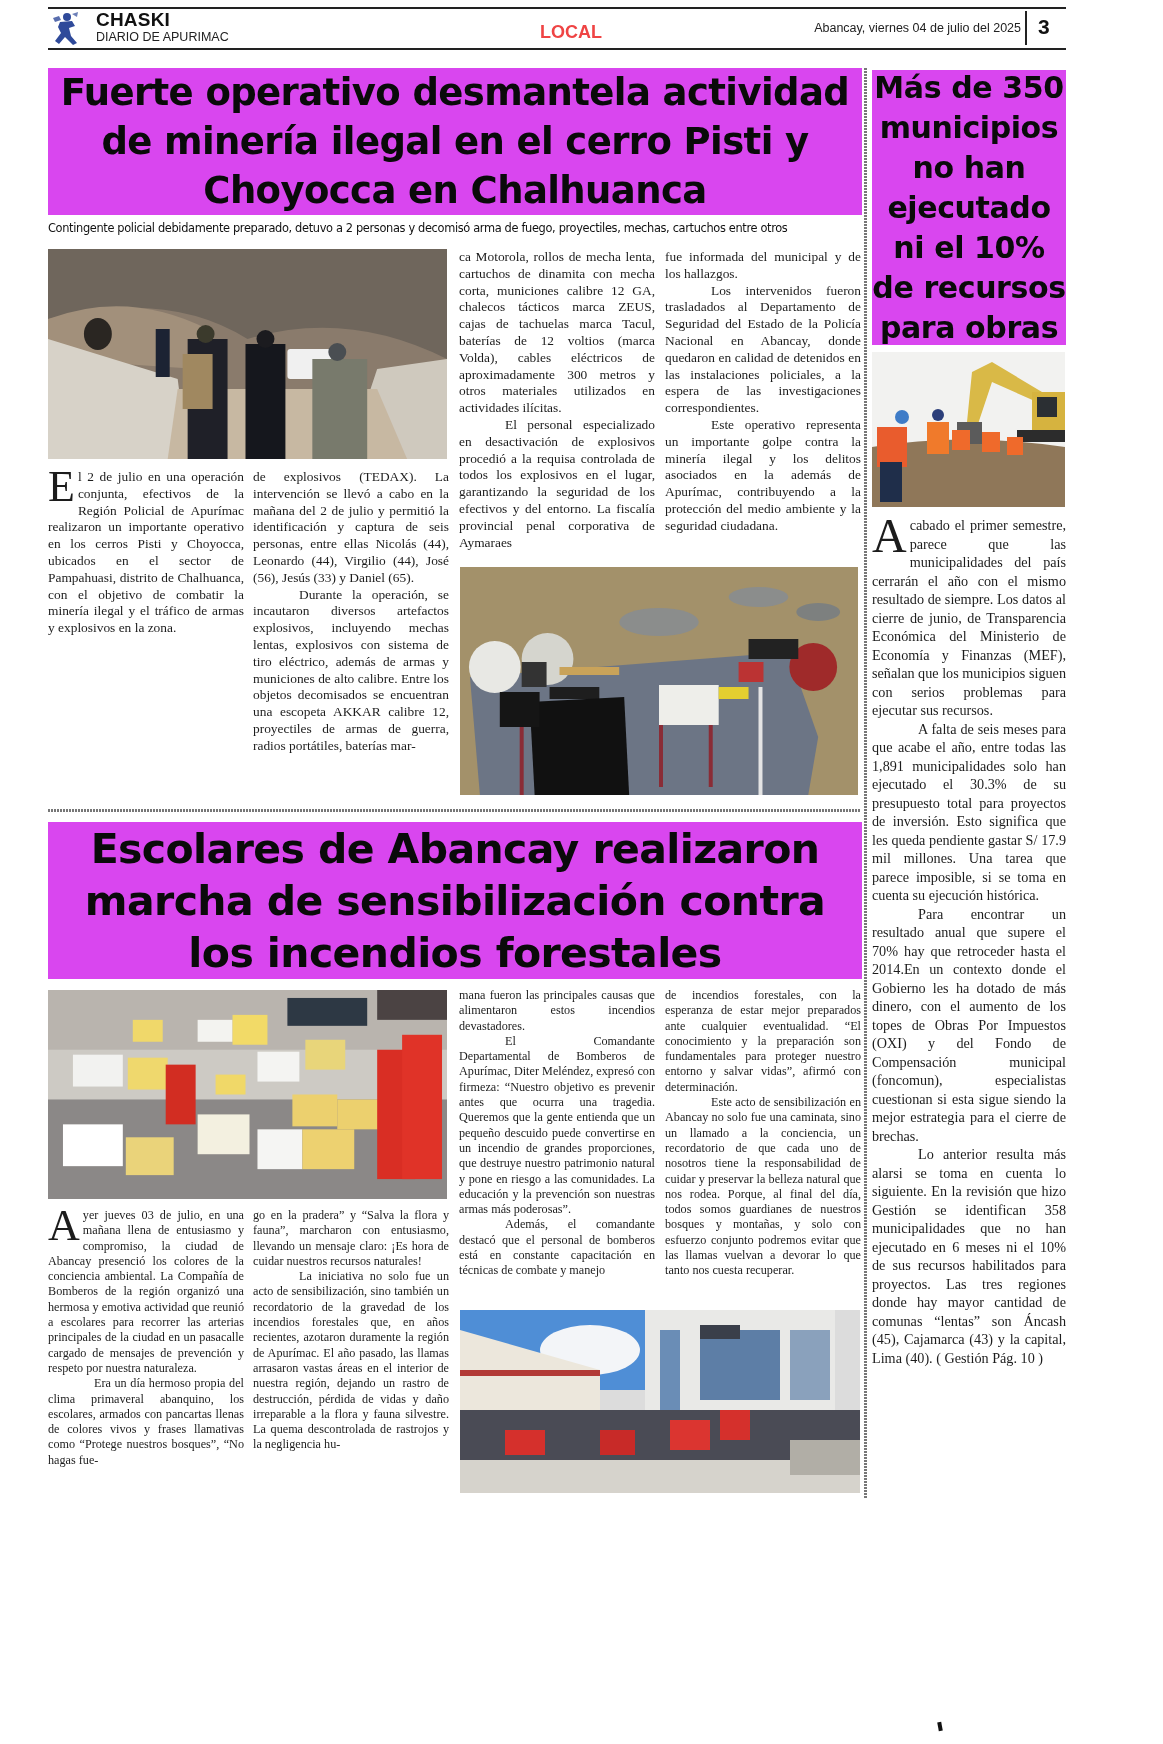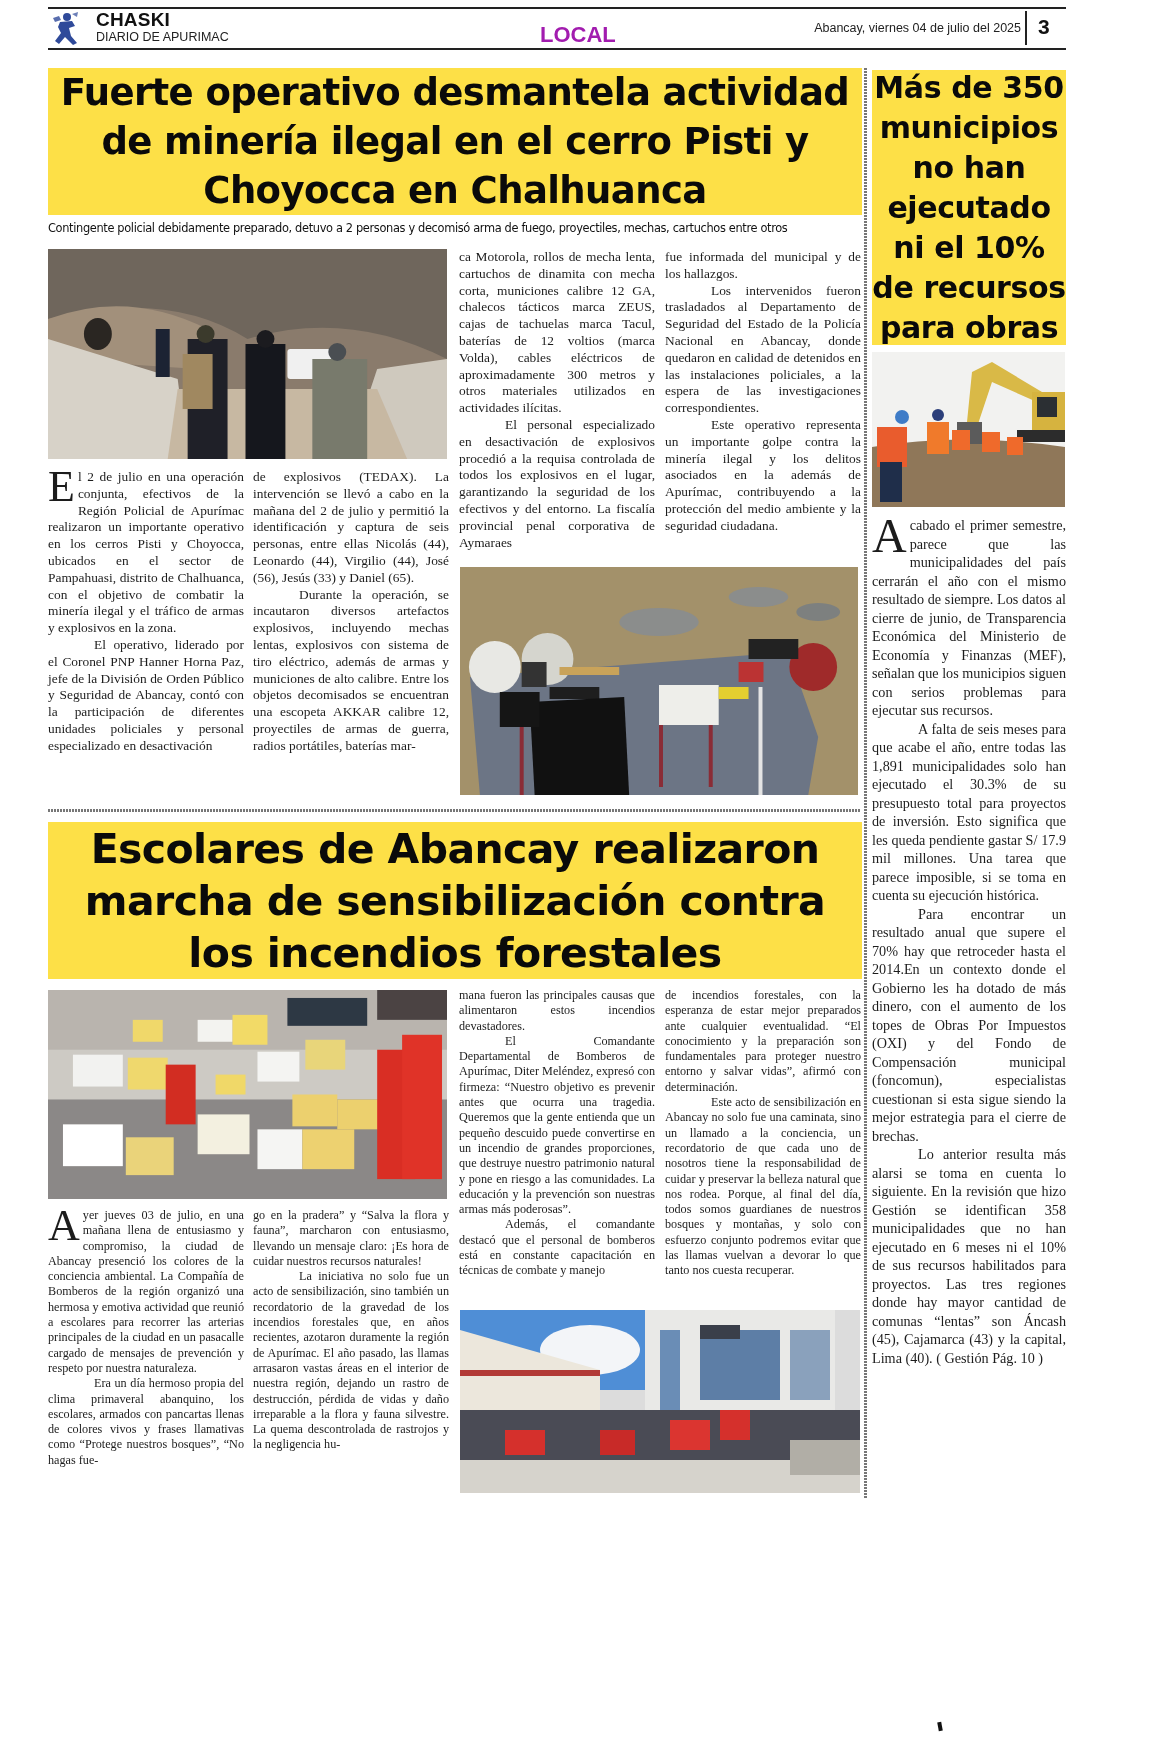--- a/index.html
+++ b/index.html
@@ -6,27 +6,27 @@
   body { width: 1163px; height: 1744px; position: relative; overflow: hidden; font-family: "Liberation Serif", serif; color: #1a1a1a; }
 
   
   .rule { position: absolute; left: 48px; width: 1018px; height: 2px; background: #222; }
   .rule.top { top: 7px; }
   .rule.bot { top: 48px; }
   .logo { position: absolute; left: 50px; top: 10px; width: 30px; height: 38px; }
   .brand { position: absolute; left: 96px; top: 10px; font-family: "Liberation Sans", sans-serif; line-height: 1; }
   .brand .name { font-weight: bold; font-size: 19px; color: #111; letter-spacing: 0.2px; }
   .brand .sub { font-size: 12.5px; color: #222; margin-top: 2px; }
-  .section { position: absolute; left: 540px; top: 22px; font-family: "Liberation Sans", sans-serif; font-weight: bold; font-size: 22px; color: #a21caf; }
+  .section { position: absolute; left: 540px; top: 22px; font-family: "Liberation Sans", sans-serif; font-weight: bold; font-size: 18px; color: #ef4444; }
   .dateline { position: absolute; right: 142px; top: 21px; font-family: "Liberation Sans", sans-serif; font-size: 12.5px; color: #222; }
   .vsep { position: absolute; left: 1025px; top: 11px; width: 2px; height: 34px; background: #222; }
   .pageno { position: absolute; left: 1038px; top: 15px; font-family: "Liberation Sans", sans-serif; font-weight: bold; font-size: 21px; color: #111; }
 
   
-  .headbox { position: absolute; background: #fde047; display: flex; align-items: center; justify-content: center; text-align: center; }
+  .headbox { position: absolute; background: #d946ef; display: flex; align-items: center; justify-content: center; text-align: center; }
   .headbox h1 { margin: 0; font-family: "DejaVu Sans", sans-serif; font-weight: bold; color: #0a0a0a; letter-spacing: -0.6px; }
   #h1box { left: 48px; top: 68px; width: 814px; height: 147px; }
   #h1box h1 { font-size: 37px; line-height: 49px; }
   #h2box { left: 48px; top: 822px; width: 814px; height: 157px; }
   #h2box h1 { font-size: 41px; line-height: 52px; }
   #h3box { left: 872px; top: 70px; width: 194px; height: 275px; }
   #h3box h1 { font-size: 30px; line-height: 40px; letter-spacing: -0.4px; }
 
   .deck { position: absolute; left: 48px; top: 221px; width: 820px; font-family: "DejaVu Sans", sans-serif; font-size: 11.4px; letter-spacing: -0.35px; color: #111; white-space: nowrap; }
 
@@ -96,21 +96,20 @@
     <rect x="198" y="95" width="40" height="115" fill="#15171d"></rect>
     <rect x="265" y="110" width="55" height="100" fill="#787a6c"></rect>
     <circle cx="158" cy="85" r="9" fill="#3b3a2c"></circle>
     <circle cx="218" cy="90" r="9" fill="#1b1b1f"></circle>
     <circle cx="290" cy="103" r="9" fill="#4a4e52"></circle>
   </svg>
 </div>
 
 <div class="col" style="left:48px;top:469px;width:196px;">
   <p><span class="drop">E</span><span>l 2 de julio en una operación conjunta, efectivos de la Región Policial de Apurímac realizaron un importante operativo en los cerros Pisti y Choyocca, ubicados en el sector de Pampahuasi, distrito de Chalhuanca, con el objetivo de combatir la minería ilegal y el tráfico de armas y explosivos en la zona.</span></p>
-  <p>El operativo, liderado por el Coronel PNP Hanner Horna Paz, jefe de la División de Orden Público y Seguridad de Abancay, contó con la participación de diferentes unidades policiales y personal especializado en desactivación</p>
 </div>
 <div class="col" style="left:253px;top:469px;width:196px;">
   <p>de explosivos (TEDAX). La intervención se llevó a cabo en la mañana del 2 de julio y permitió la identificación y captura de seis personas, entre ellas Nicolás (44), Leonardo (44), Virgilio (44), José (56), Jesús (33) y Daniel (65).</p>
   <p>Durante la operación, se incautaron diversos artefactos explosivos, incluyendo mechas lentas, explosivos con sistema de tiro eléctrico, además de armas y municiones de alto calibre. Entre los objetos decomisados se encuentran una escopeta AKKAR calibre 12, proyectiles de armas de guerra, radios portátiles, baterías mar-</p>
 </div>
 <div class="col" style="left:459px;top:249px;width:196px;">
   <p>ca Motorola, rollos de mecha lenta, cartuchos de dinamita con mecha corta, municiones calibre 12 GA, chalecos tácticos marca ZEUS, cajas de tachuelas marca Tacul, baterías de 12 voltios (marca Volda), cables eléctricos de aproximadamente 300 metros y otros materiales utilizados en actividades ilícitas.</p>
   <p>El personal especializado en desactivación de explosivos procedió a la requisa controlada de todos los explosivos en el lugar, garantizando la seguridad de los efectivos y del entorno. La fiscalía provincial penal corporativa de Aymaraes</p>
 </div>
 <div class="col" style="left:665px;top:249px;width:196px;">

